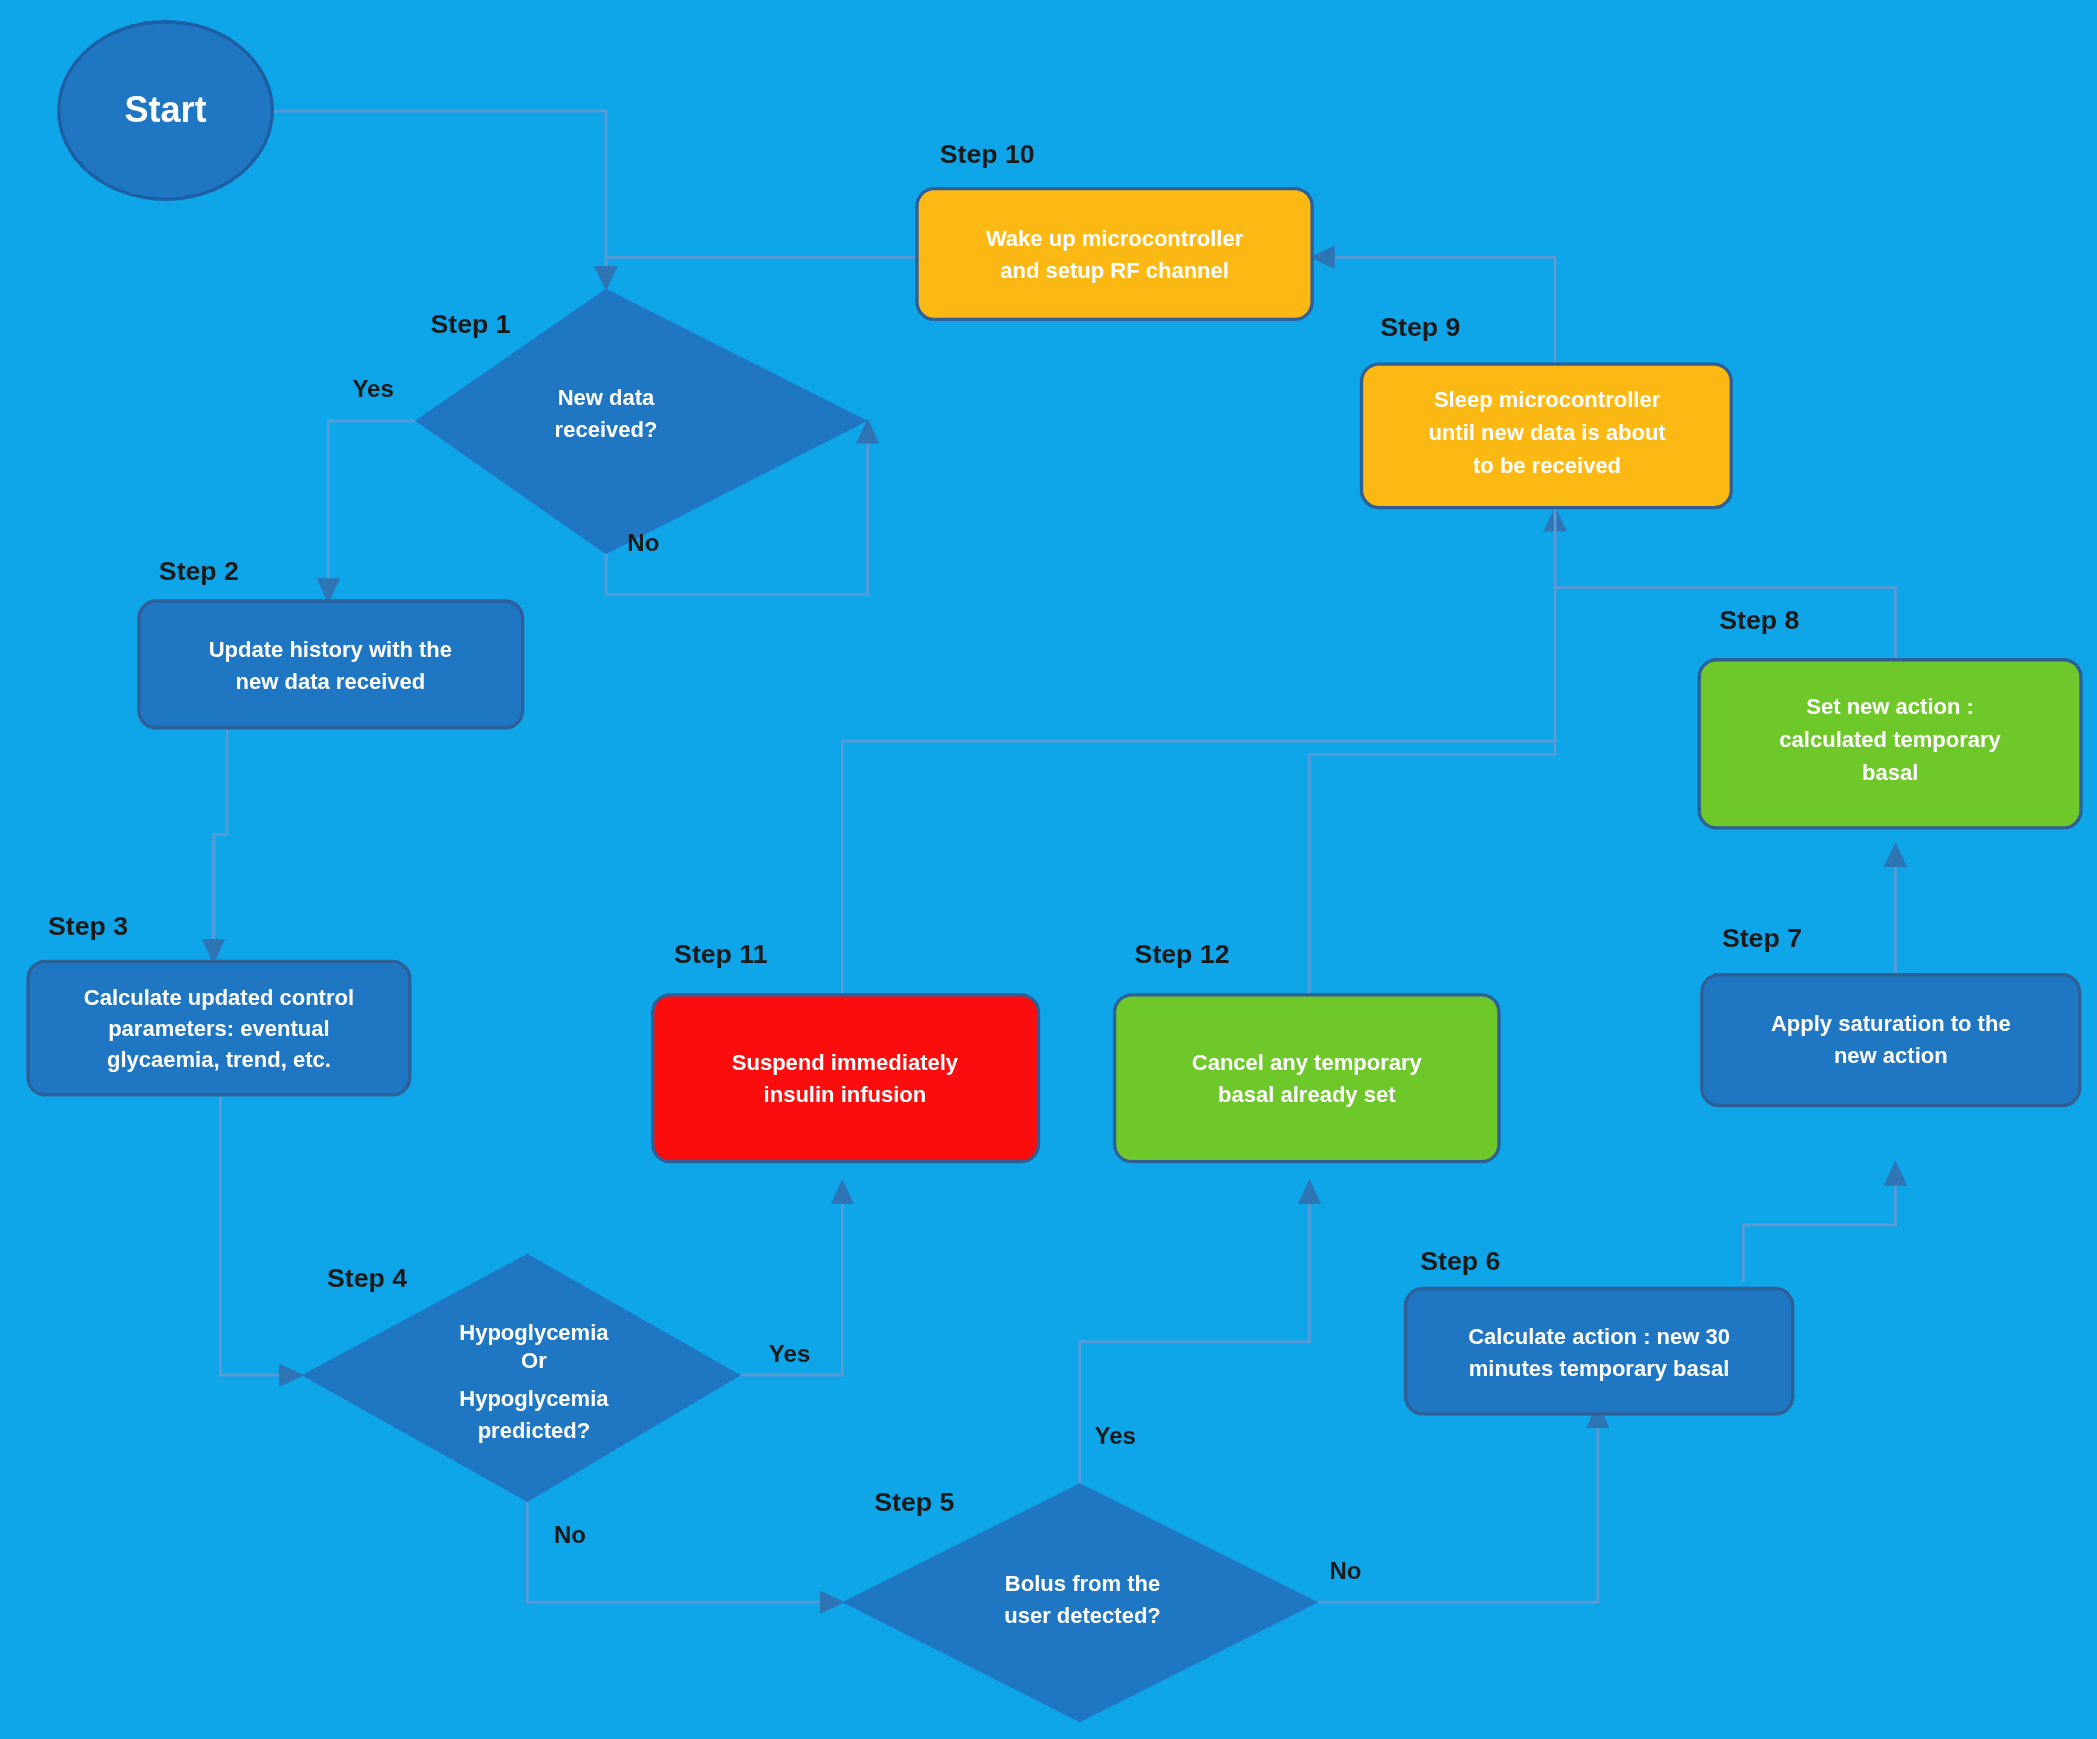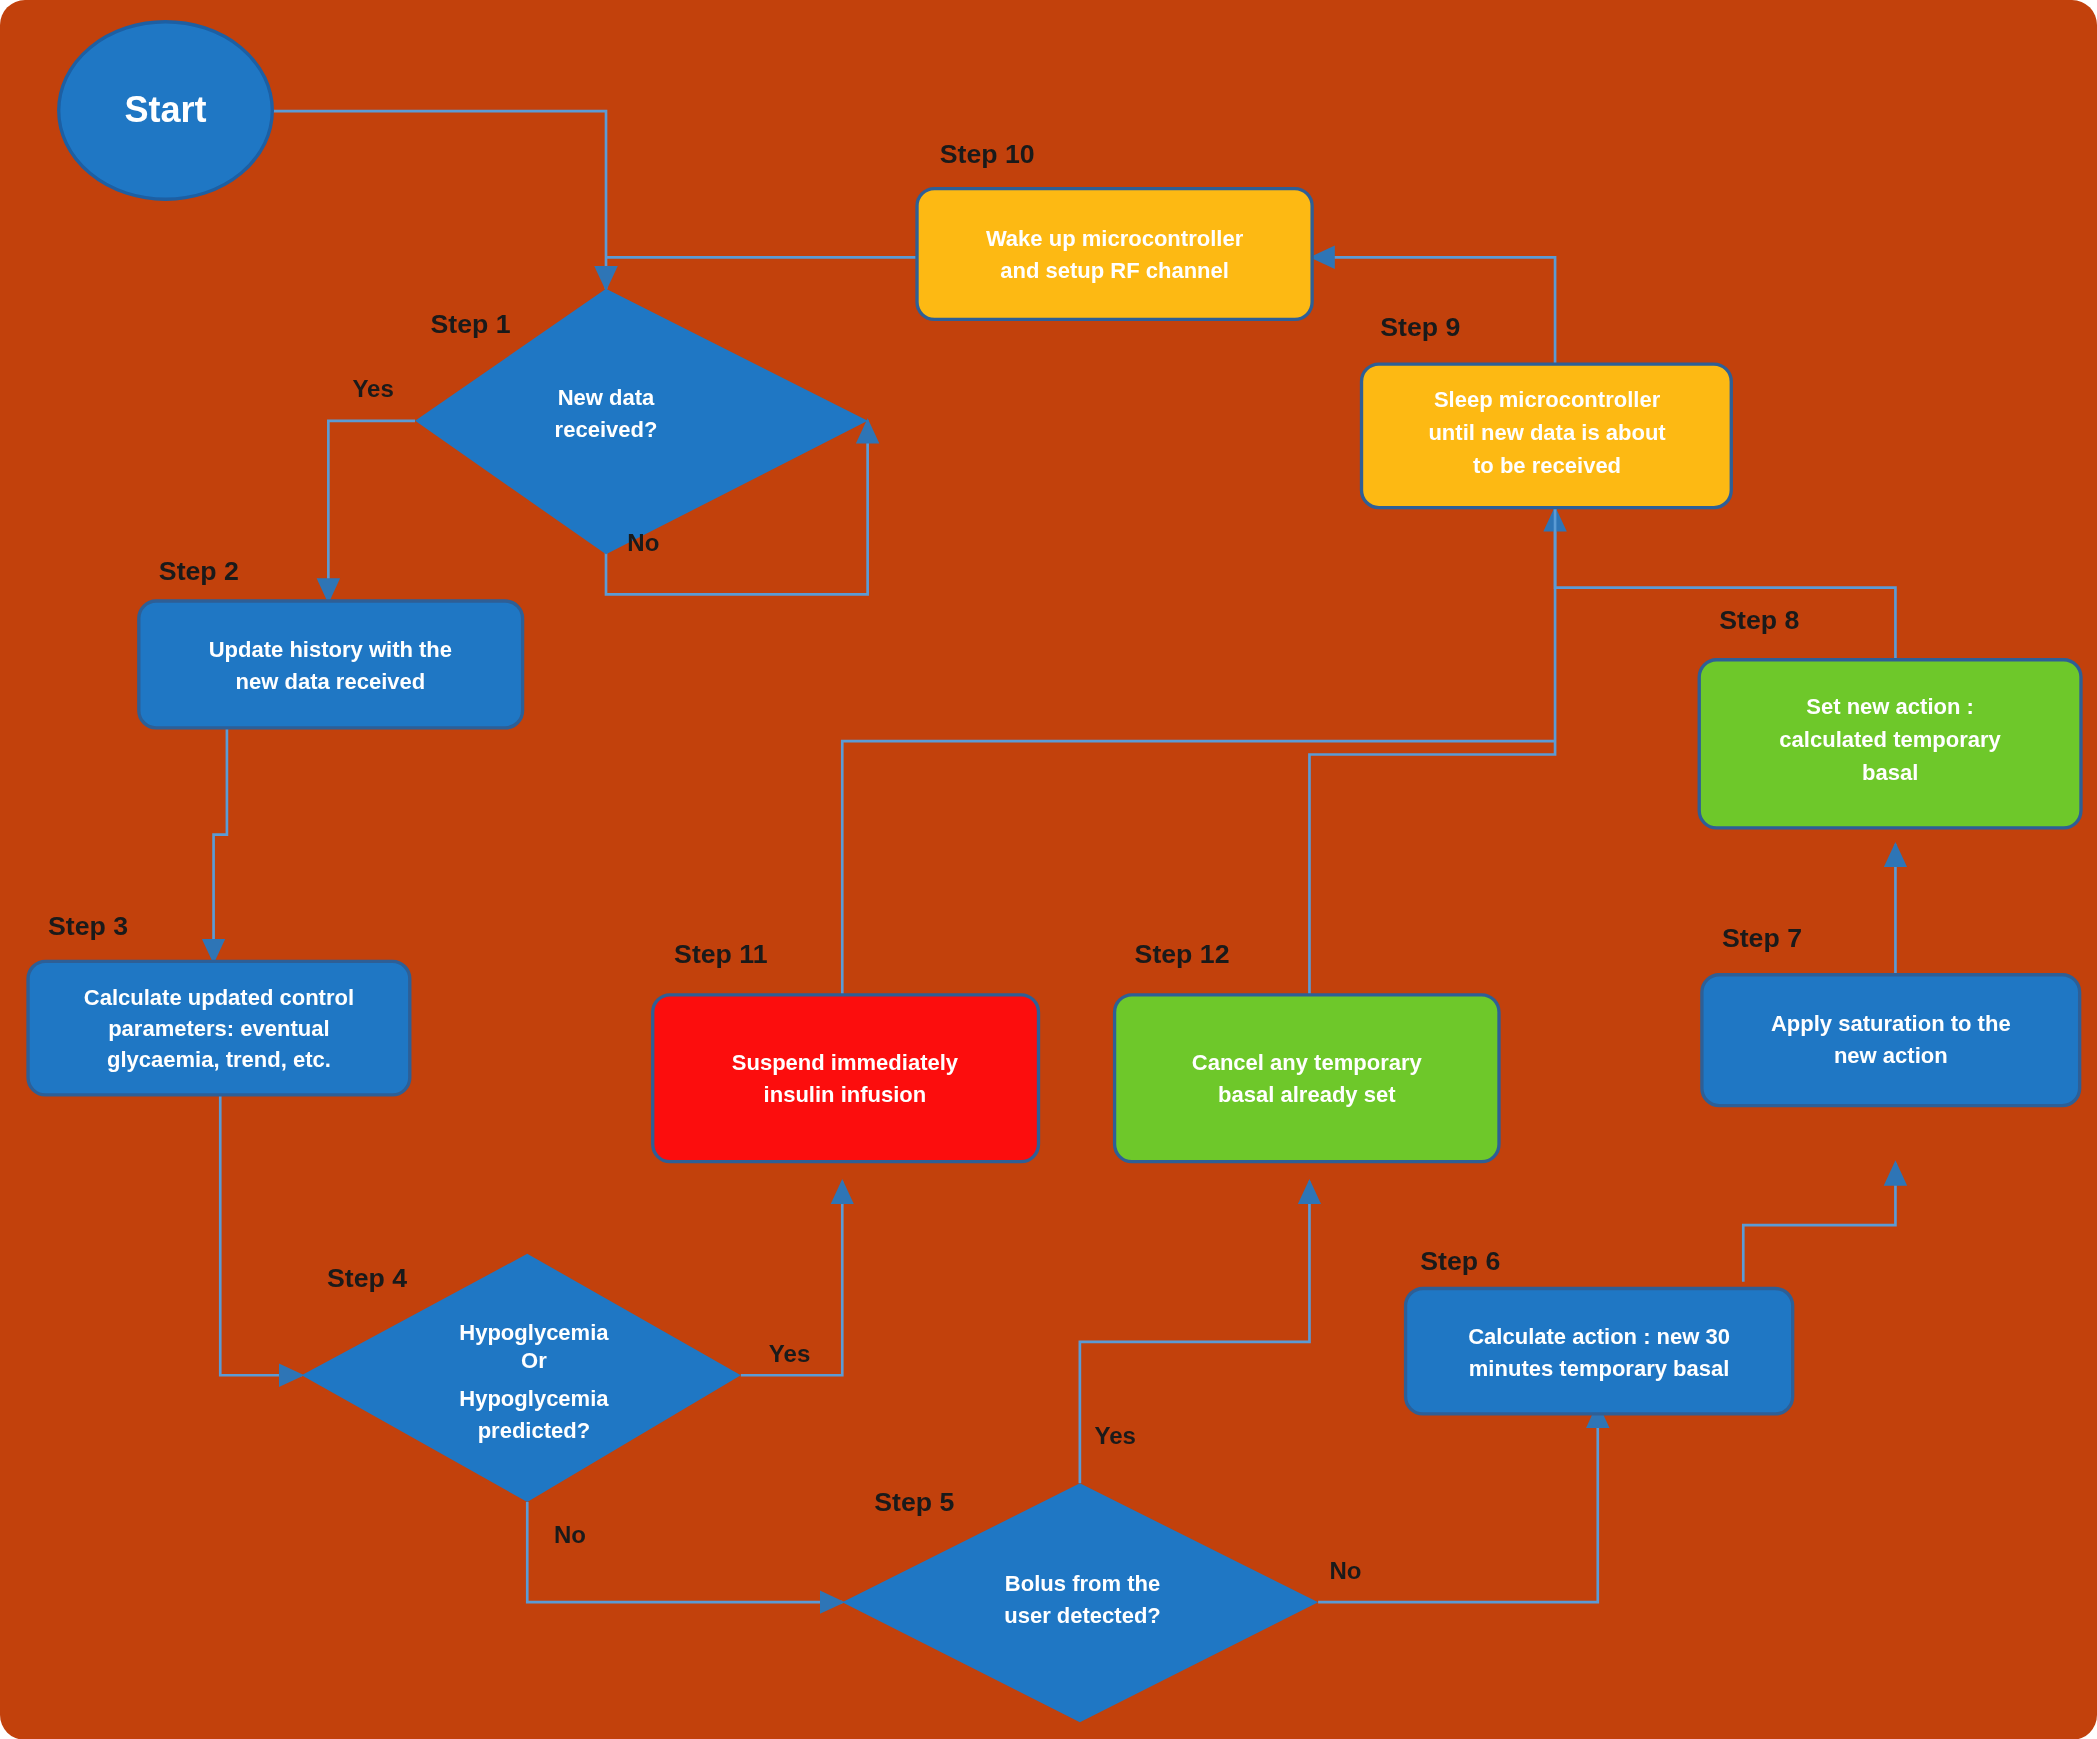--- a/index.html
+++ b/index.html
@@ -7,23 +7,22 @@
     padding: 0;
     background: #ffffff;
   }
   body {
     font-family: "Liberation Sans", sans-serif;
   }
   #stage {
     position: relative;
     width: 2097px;
     height: 1740px;
-    background: #c2410c;
+    background: #0ea5e9;
     overflow: hidden;
-    border-radius: 25px;
   }
   svg#flow {
     position: absolute;
     top: 0; left: 0;
     width: 2097px;
     height: 1740px;
     display: block;
   }
   .node-label {
     fill: #ffffff;

